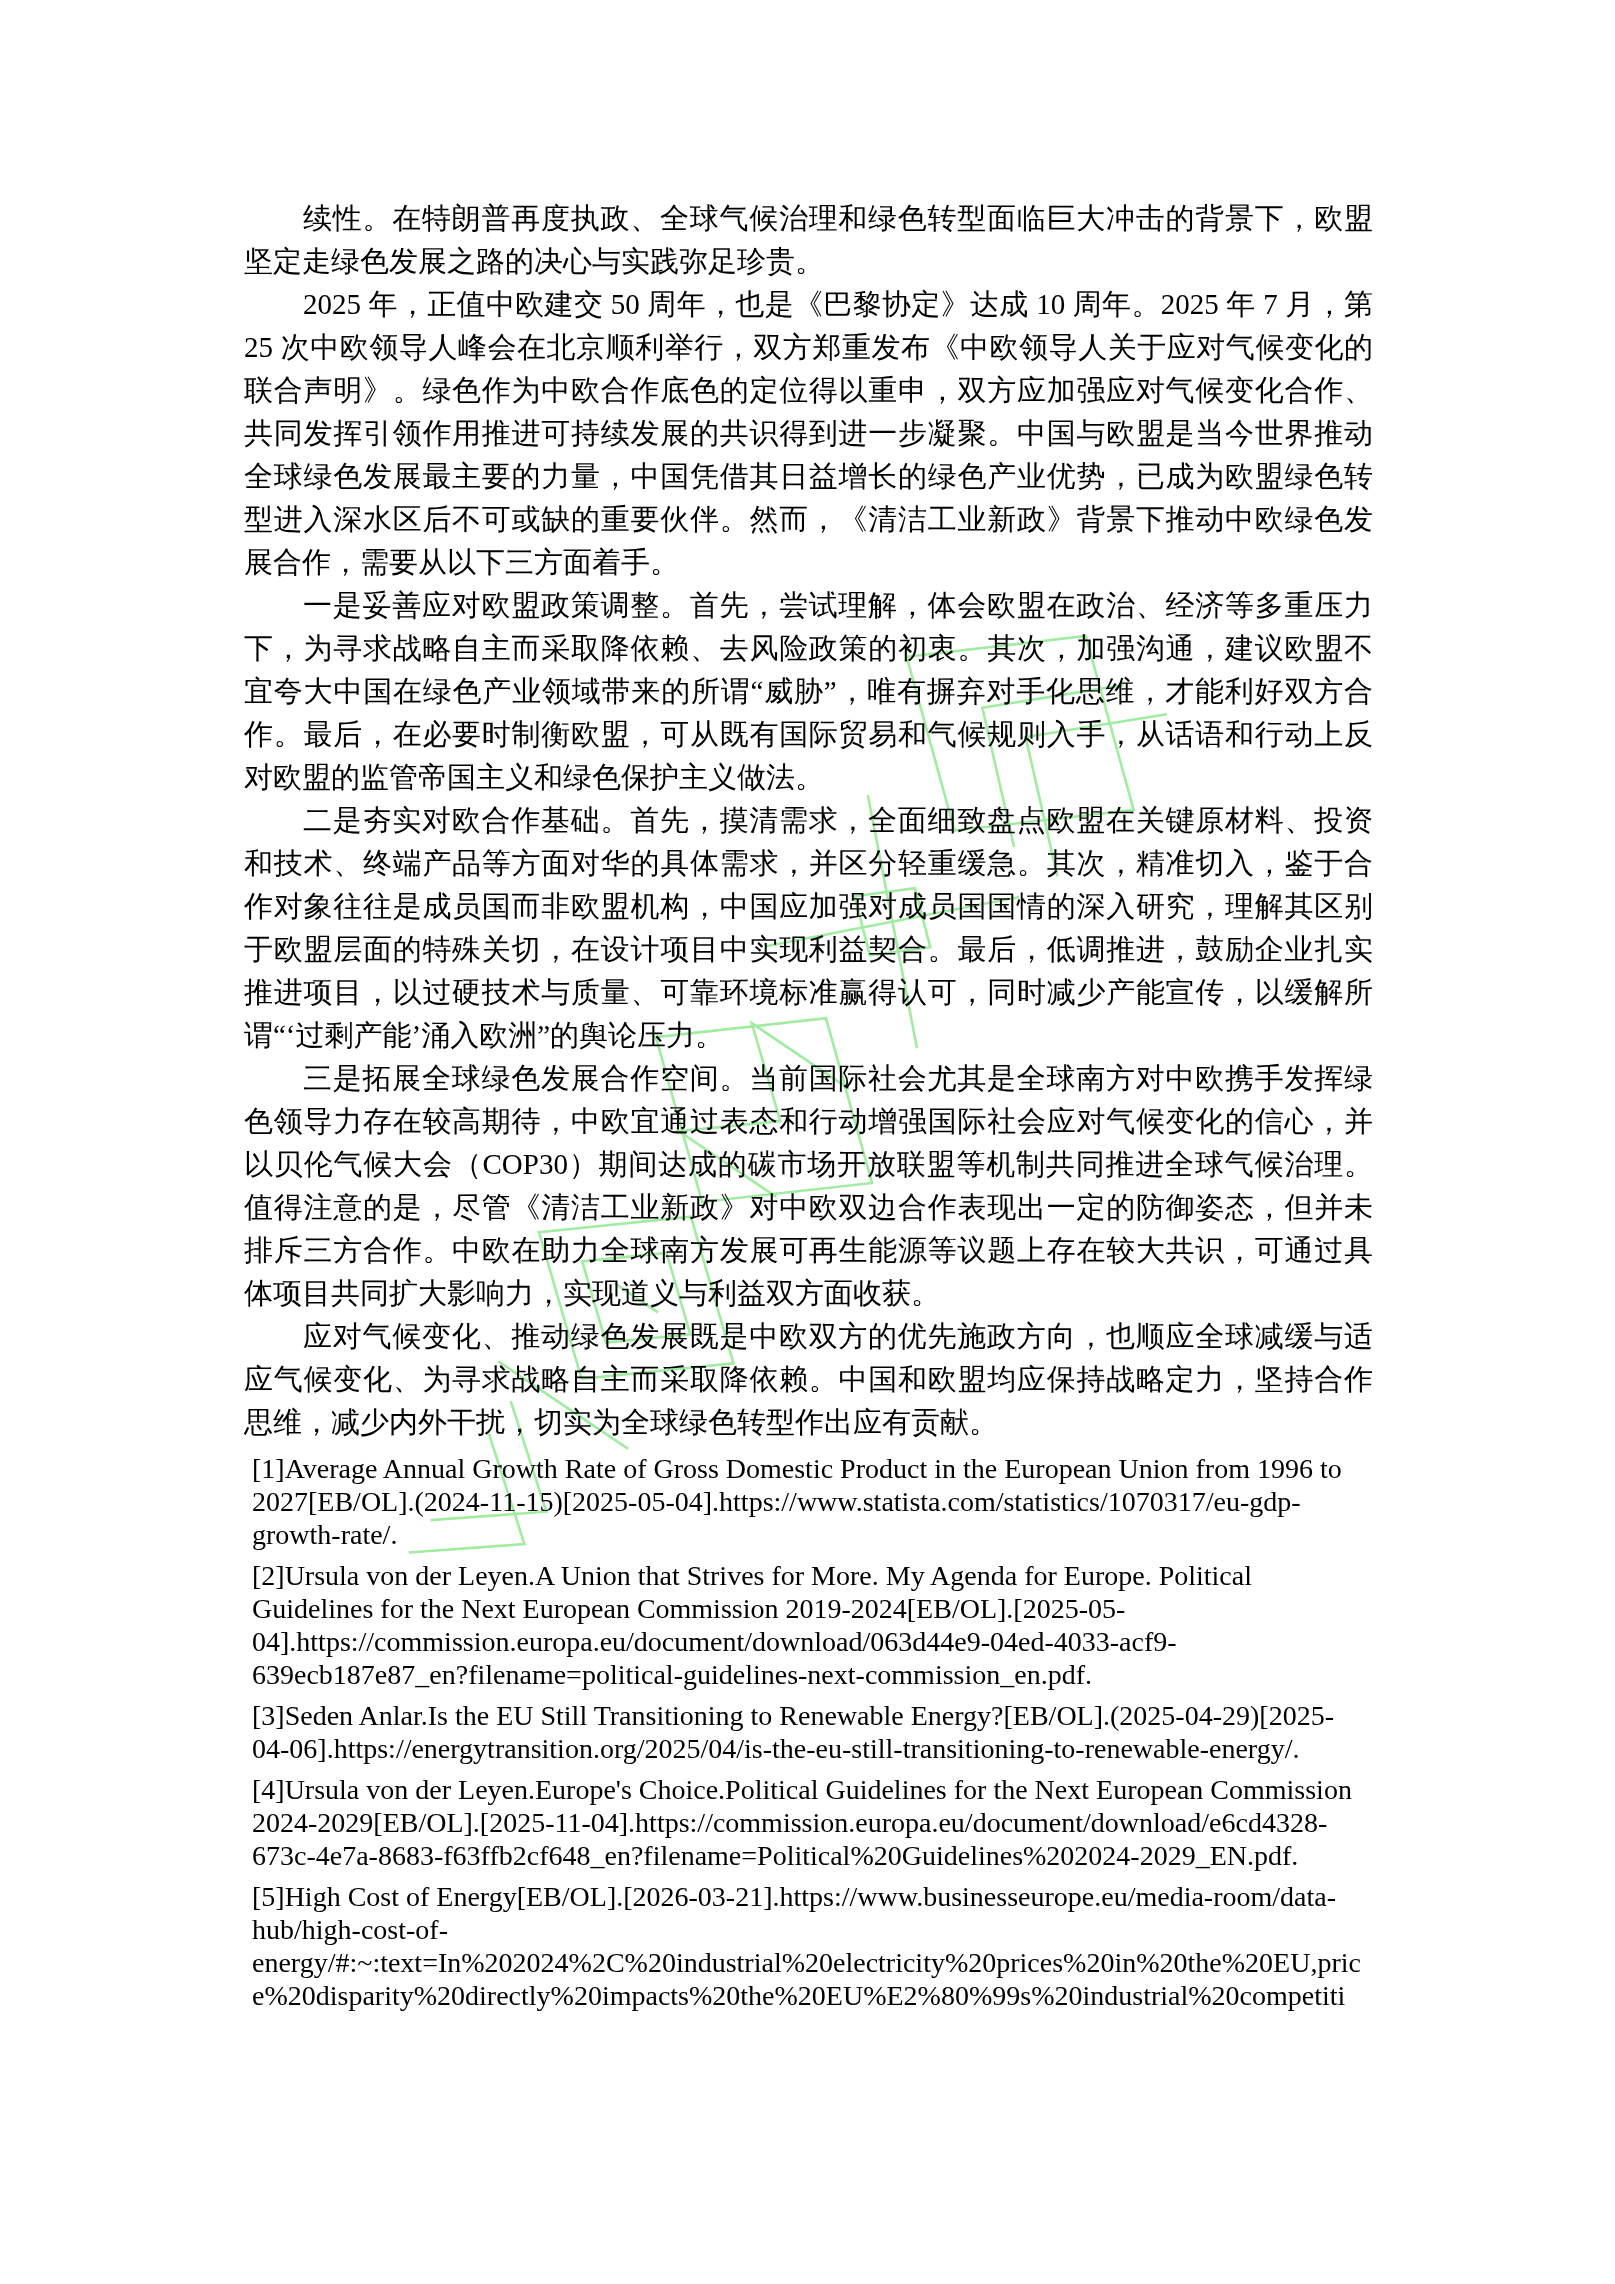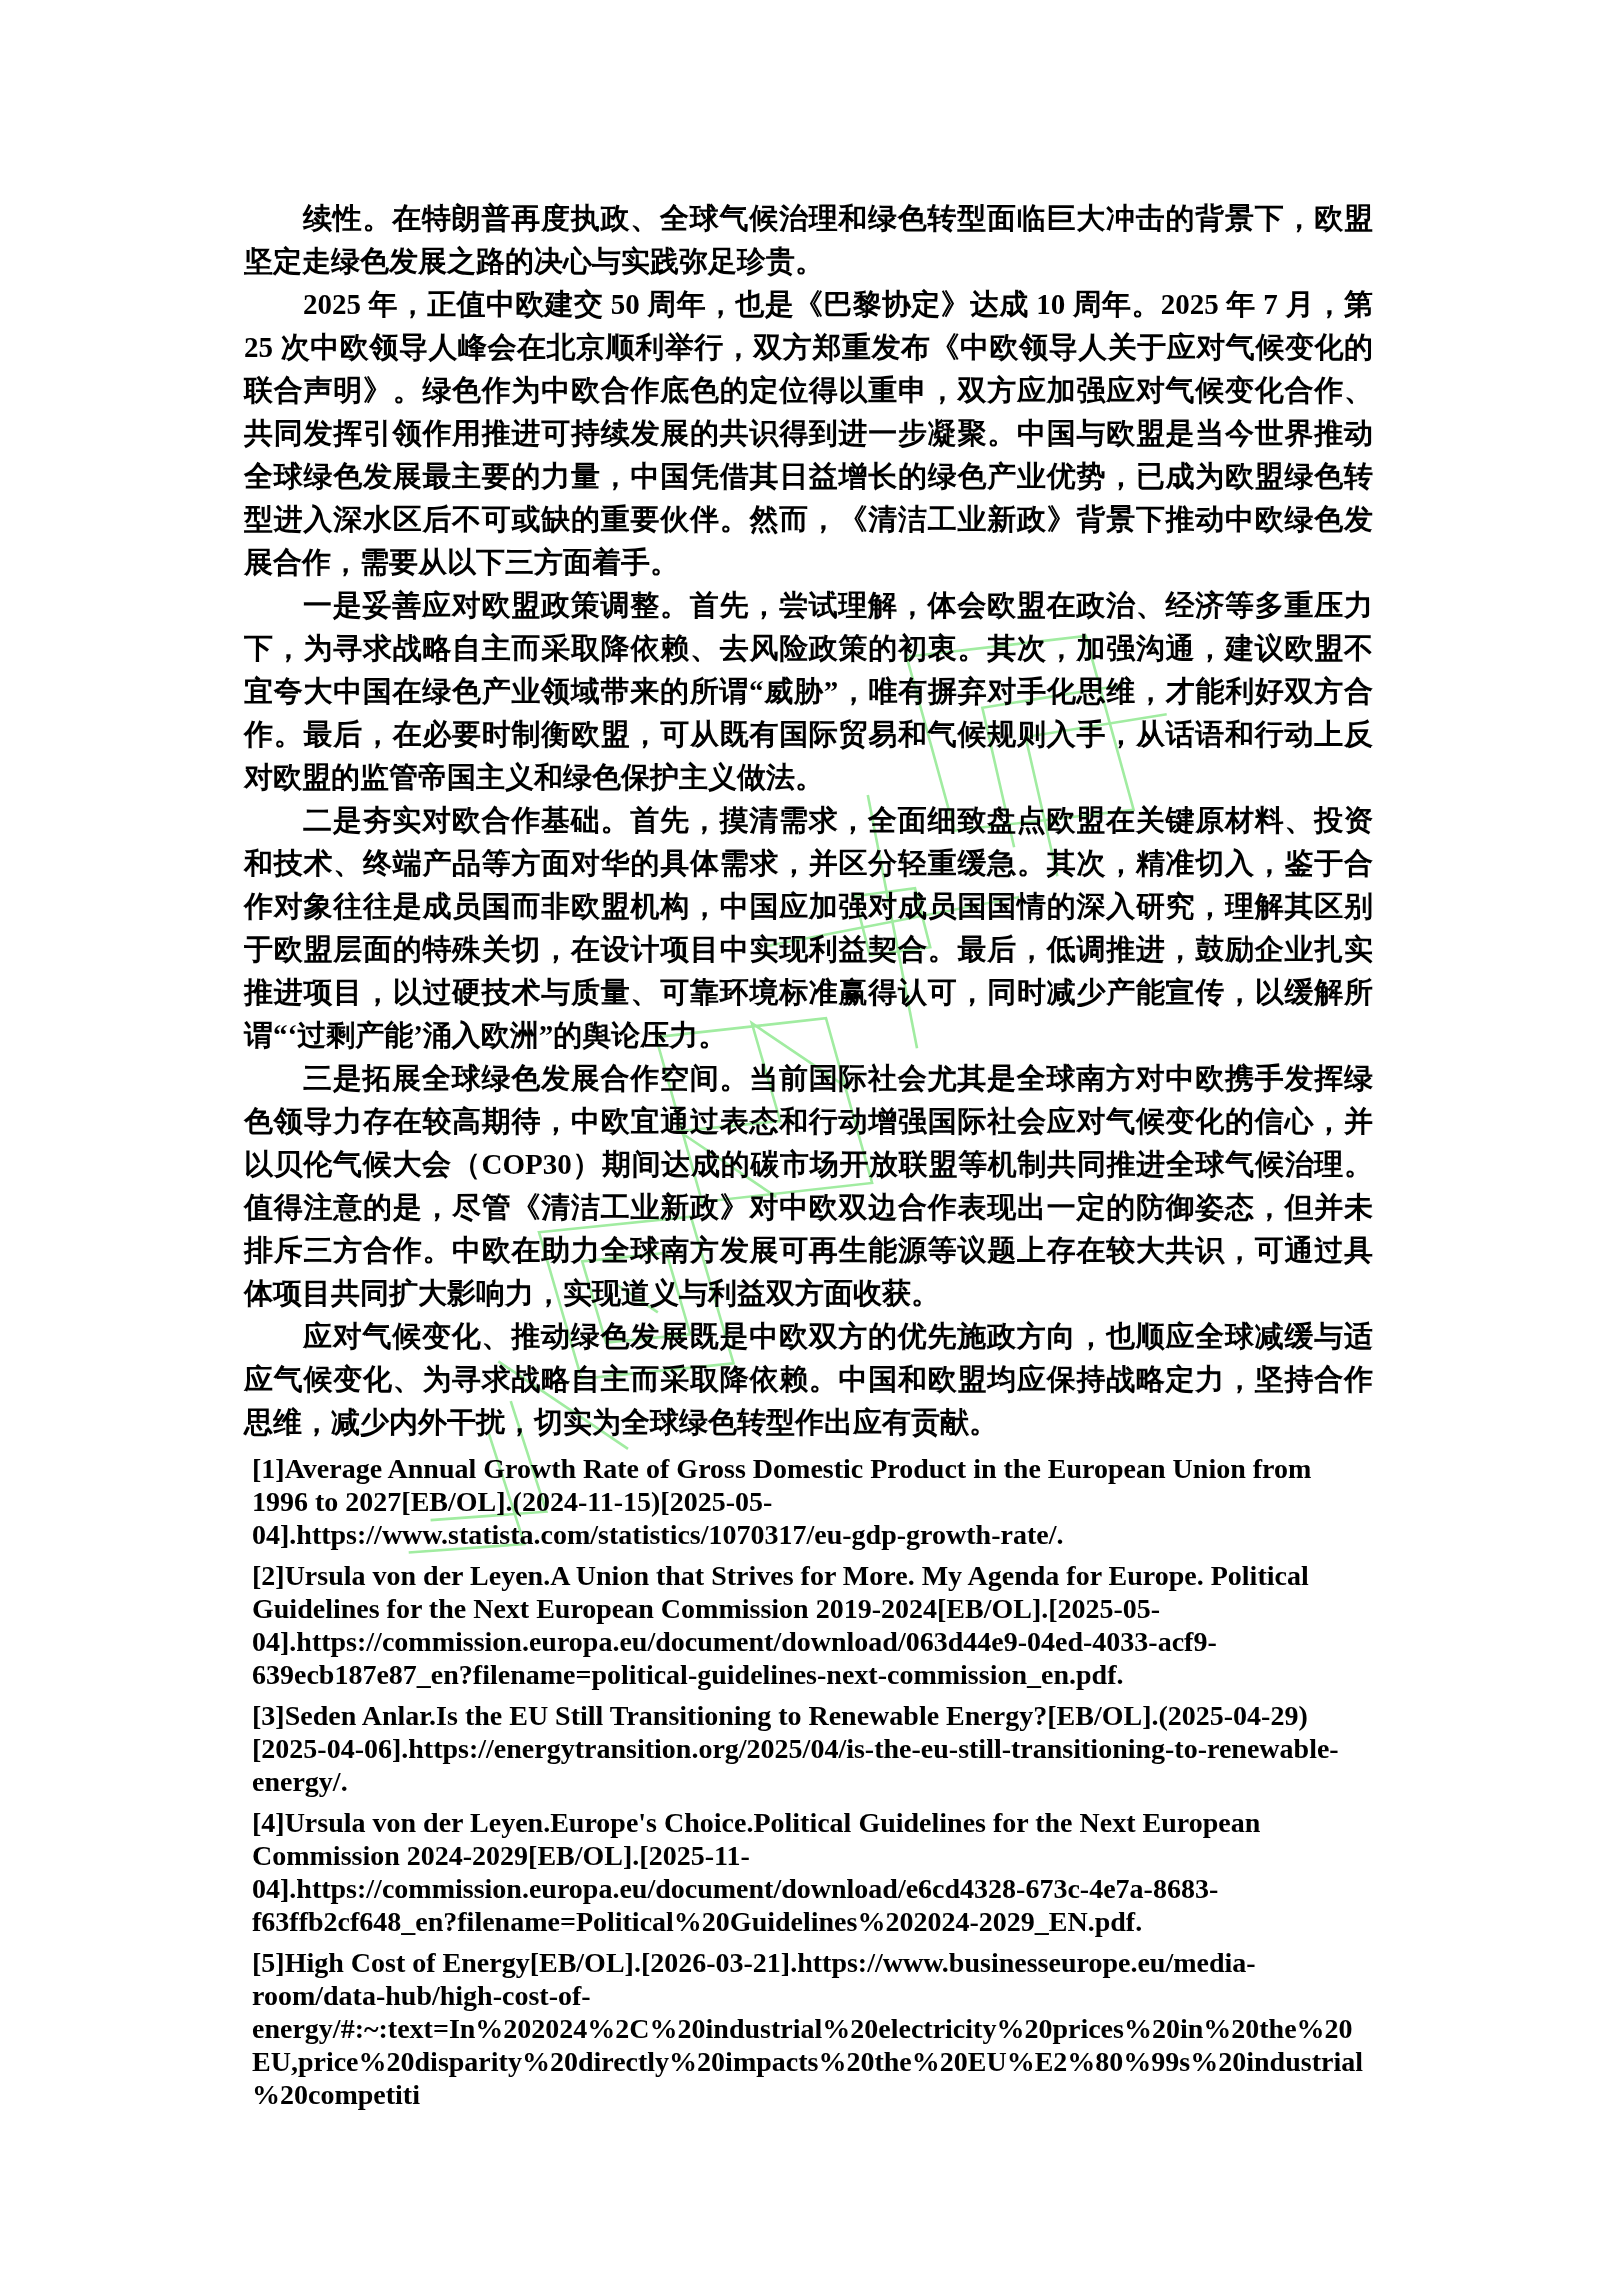--- a/index.html
+++ b/index.html
@@ -6,21 +6,20 @@
     margin: 0;
     padding: 0;
     background: #ffffff;
   }
   .page {
     position: relative;
     width: 1492px;
     height: 2284px;
     background: #ffffff;
     overflow: hidden;
-    font-weight: bold;
   }
   .watermark {
     position: absolute;
     left: 0;
     top: 0;
     width: 1616px;
     height: 2284px;
     color: var(--wm, #97ea97);
     pointer-events: none;
   }

